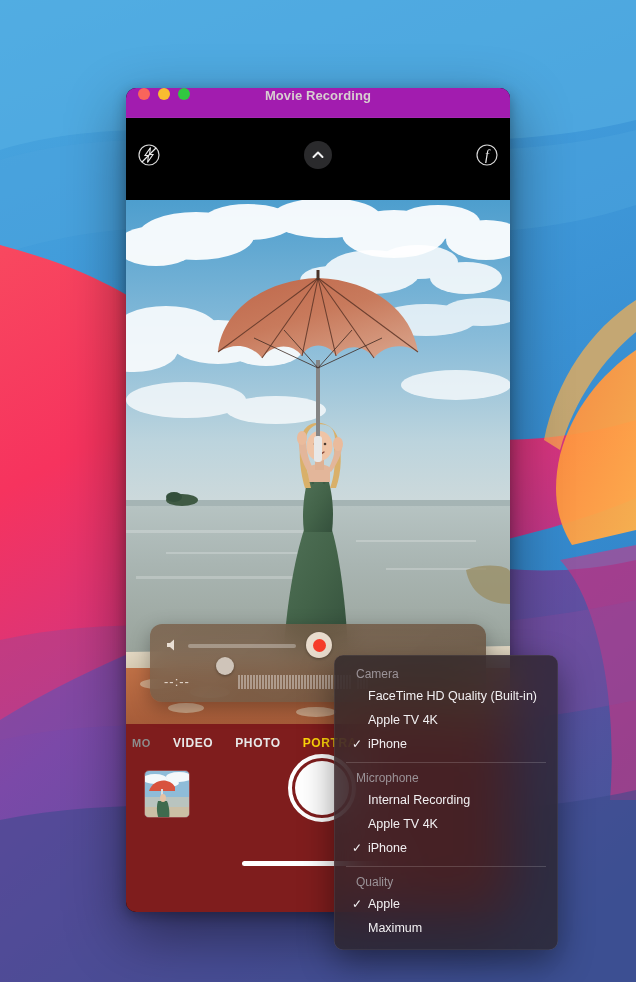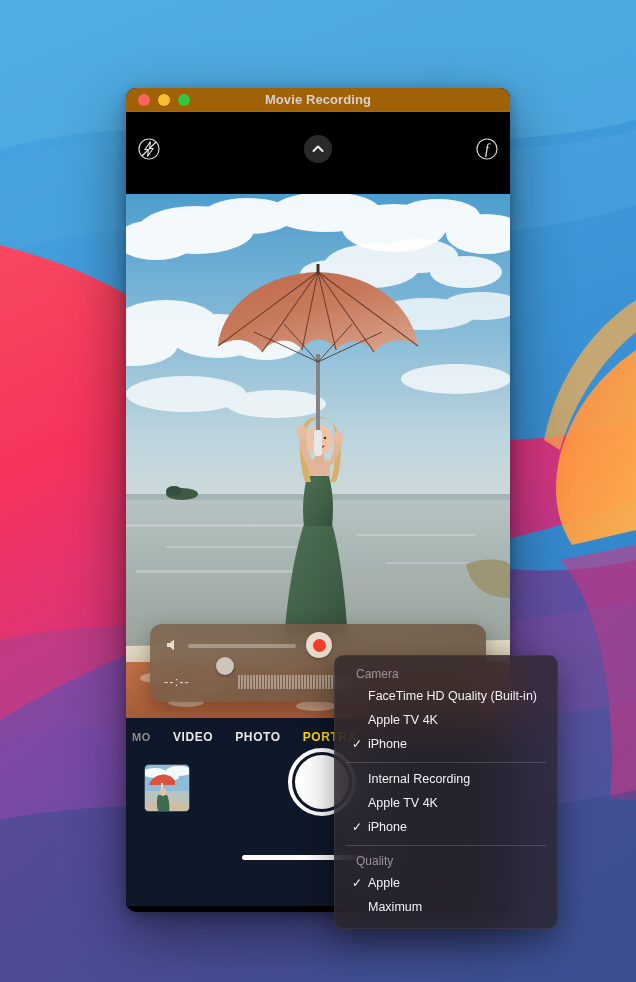--- a/index.html
+++ b/index.html
@@ -18,24 +18,24 @@
   .window {
     position:absolute;
     left:126px; top:88px;
     width:384px; height:824px;
     border-radius:10px;
     overflow:hidden;
     box-shadow:0 22px 60px rgba(0,0,0,.45), 0 4px 14px rgba(0,0,0,.3);
     background:#000;
   }
   .titlebar {
-    height:24px;
-    background:#a16207;
+    height:30px;
+    background:#a21caf;
     position:relative;
-    display:flex; align-items:center;
+    display:flex; 
     border-bottom:1px solid rgba(255,255,255,.05);
   }
   .lights { display:flex; gap:8px; margin-left:12px; }
   .light { width:12px; height:12px; border-radius:50%; }
   .light.red { background:#f9655b; }
   .light.yellow { background:#f9bd30; }
   .light.green { background:#32c740; }
   .title {
     position:absolute; left:0; right:0; text-align:center;
     font-size:13px; font-weight:bold; color:#d8cfd0;
@@ -101,21 +101,21 @@
   .timecode {
     position:absolute; left:14px; top:8px;
     font-size:13px; color:#e6dbd0; letter-spacing:1px;
     font-family:"Liberation Sans", sans-serif;
   }
   .meter { position:absolute; left:88px; top:9px; display:flex; gap:1px; }
   .meter i { display:block; width:2px; height:14px; background:rgba(255,255,255,.38); }
   .meter i.gap { background:transparent; width:4px; }
 
   
-  .cam-strip { background:#0f172a; position:relative; height:188px; }
+  .cam-strip { background:#7f1d1d; position:relative; height:188px; }
   .modes {
     display:flex; align-items:center; gap:22px;
     padding:12px 0 0 6px;
     font-size:12px; font-weight:bold; letter-spacing:.6px;
     color:#e8e8e8;
     white-space:nowrap;
   }
   .modes .dim { color:#8d8d8d; font-size:11px; }
   .modes .active { color:#ffd60a; }
   .cam-controls { position:relative; height:130px; }
@@ -527,20 +527,21 @@
   <div class="menu-item">
     <span>Apple TV 4K</span>
   </div>
   <div class="menu-item">
     <span class="check">✓</span>
     <span>iPhone</span>
   </div>
 
   <div class="menu-sep"></div>
 
+  <div class="menu-header">Microphone</div>
   <div class="menu-item">
     <span>Internal Recording</span>
   </div>
   <div class="menu-item">
     <span>Apple TV 4K</span>
   </div>
   <div class="menu-item">
     <span class="check">✓</span>
     <span>iPhone</span>
   </div>

